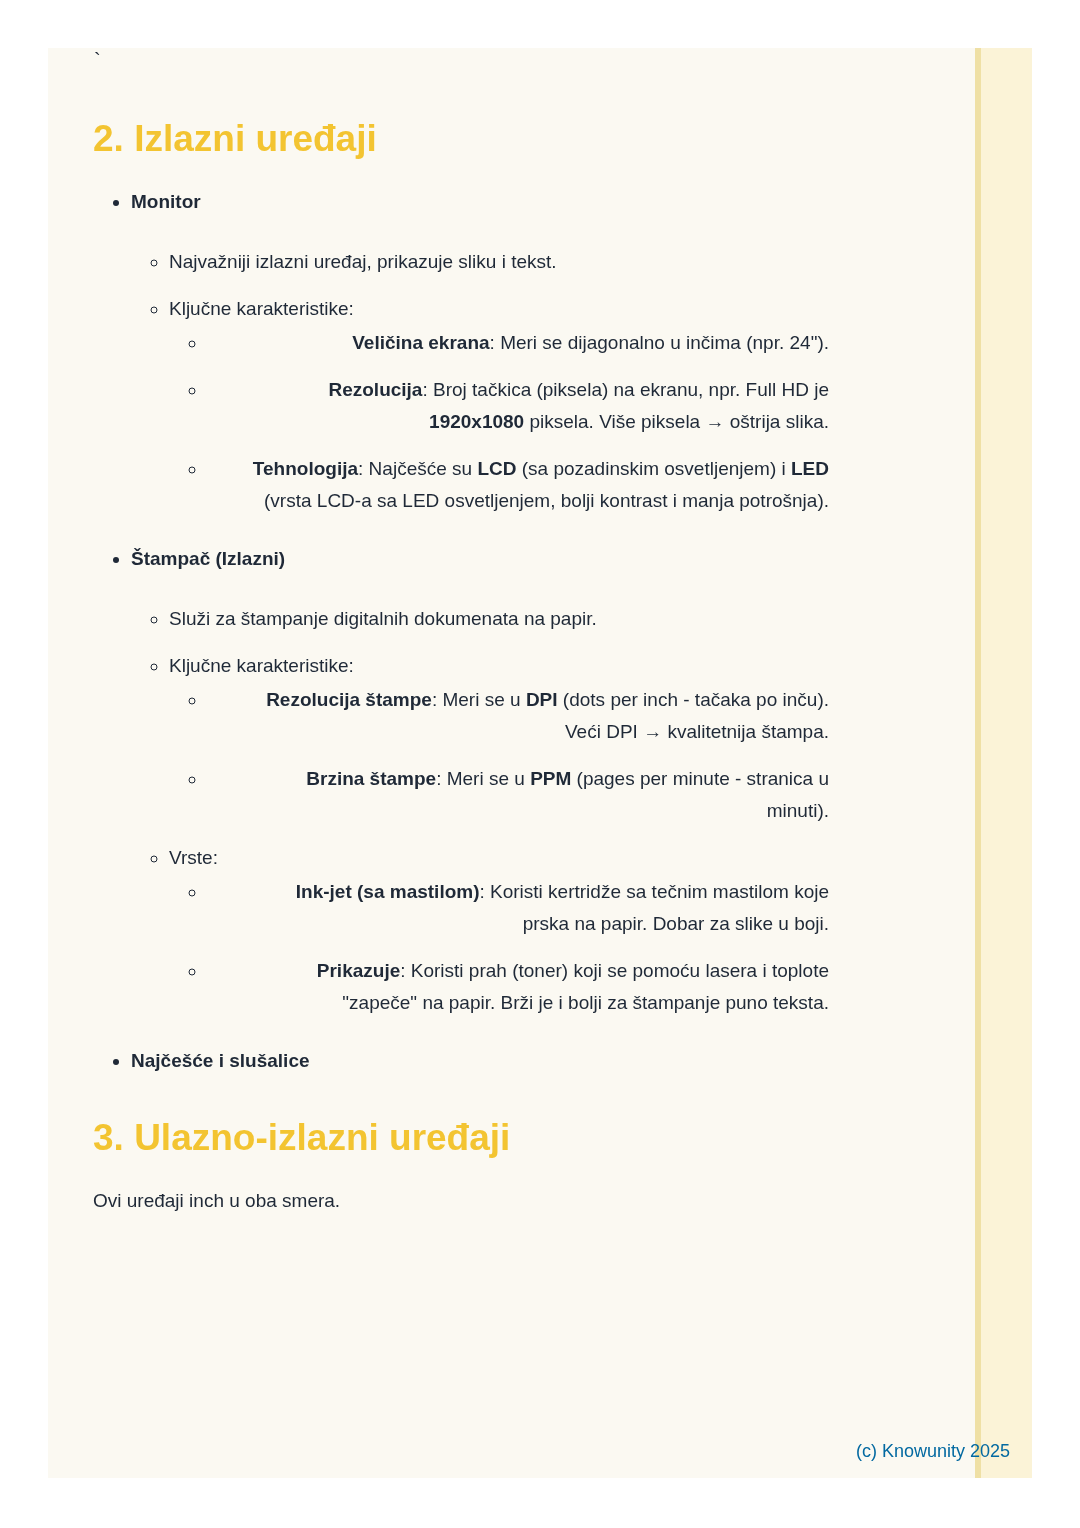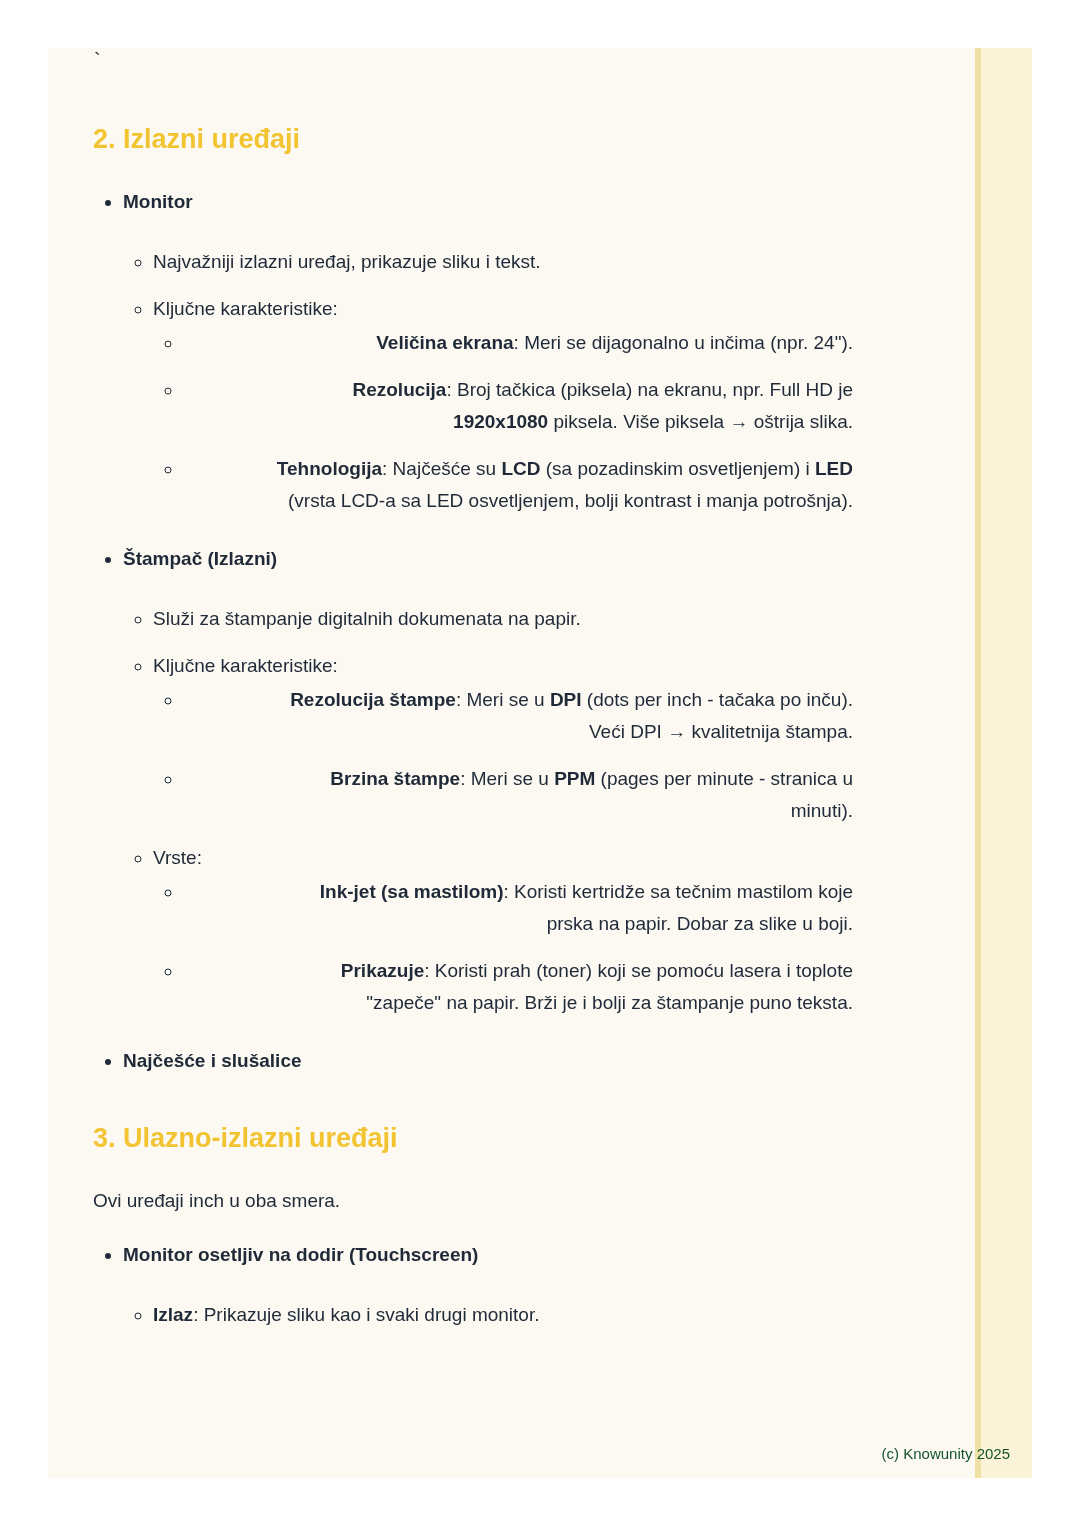--- a/index.html
+++ b/index.html
@@ -41,51 +41,51 @@
   }
   .content {
     position: absolute;
     left: 45px;
     top: 0;
     width: 760px;
     z-index: 2;
   }
   h2.section-heading {
     color: #f3c431;
-    font-size: 27px;
+    font-size: 37px;
     line-height: 34px;
     font-weight: 700;
     margin: 0 0 30px 0;
   }
   .section-2 h2.section-heading { margin-top: 74px; }
   .section-3 h2.section-heading { margin-top: 44px; }
   p.intro {
     font-size: 19px;
     line-height: 32px;
     margin: 0 0 22px 0;
   }
   ul {
-    margin: 0;
+    margin: 8px;
     padding-left: 30px;
     font-size: 19px;
     line-height: 32px;
   }
   ul.lvl1 { list-style: disc; }
   ul.lvl2, ul.lvl3 { list-style: circle; margin-top: 28px; }
   ul.lvl3 { margin-top: 2px; text-align: right; }
   li { margin-bottom: 15px; }
   ul.lvl1 > li { margin-bottom: 26px; }
   .li-text { white-space: pre-wrap; }
   strong { font-weight: 700; }
   .footer {
     position: absolute;
     right: 22px;
     bottom: 16px;
-    font-size: 15px;
-    color: #14532d;
+    font-size: 18px;
+    color: #0369a1;
     z-index: 3;
     margin-top: 44px;
   }
 </style>
 </head>
 <body>
 
 <div class="page">
   <div class="stripe"></div>
 
@@ -123,25 +123,18 @@
                   </ul></li>
               </ul></li>
             <li><span class="li-text"><strong>Najčešće i slušalice</strong></span></li>
           </ul>
         </div>
     </div>
 
     <div class="section section-3">
       <h2 class="section-heading">3. Ulazno-izlazni uređaji</h2>
       <p class="intro">Ovi uređaji inch u oba smera.</p>
-      <div>
-          <ul class="lvl1">
-            <li><span class="li-text"><strong>Monitor osetljiv na dodir (Touchscreen)</strong></span><ul class="lvl2">
-                <li><span class="li-text"><strong>Izlaz</strong><span>: Prikazuje sliku kao i svaki drugi monitor.</span></span></li>
-              </ul></li>
-          </ul>
-        </div>
     </div>
 
   </div>
 
   <div class="footer">(c) Knowunity 2025</div>
 </div>
 
 </body></html>

